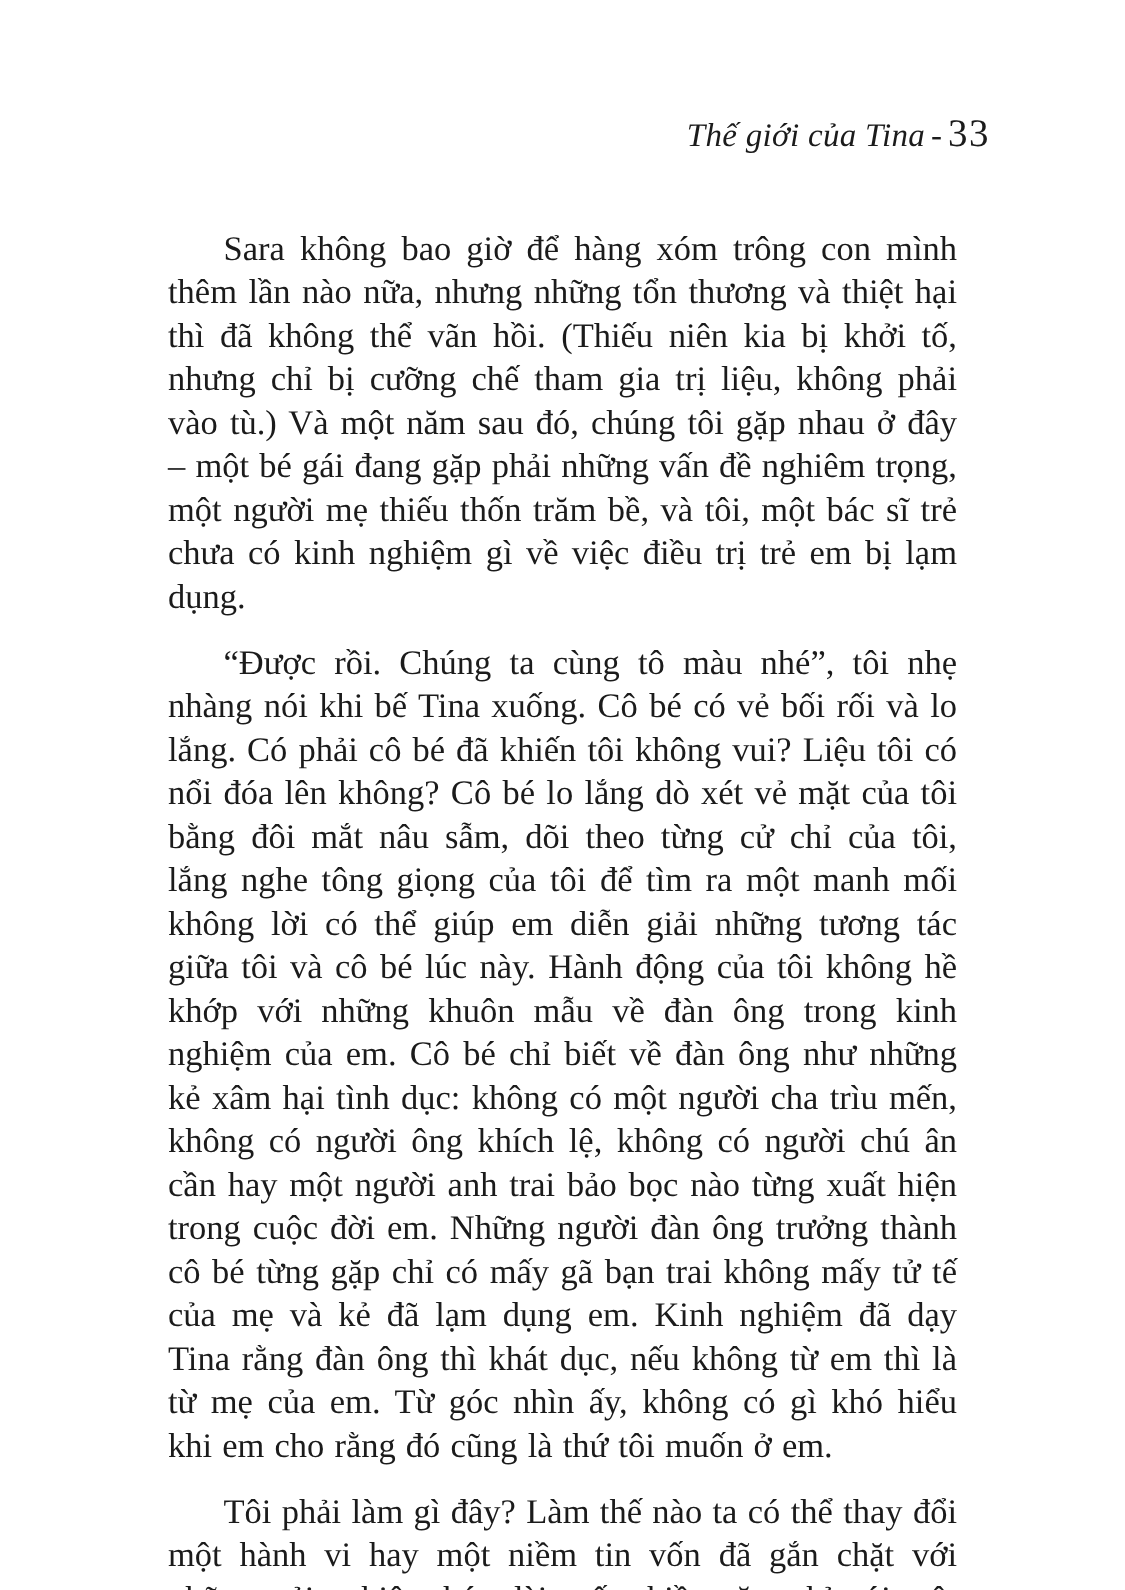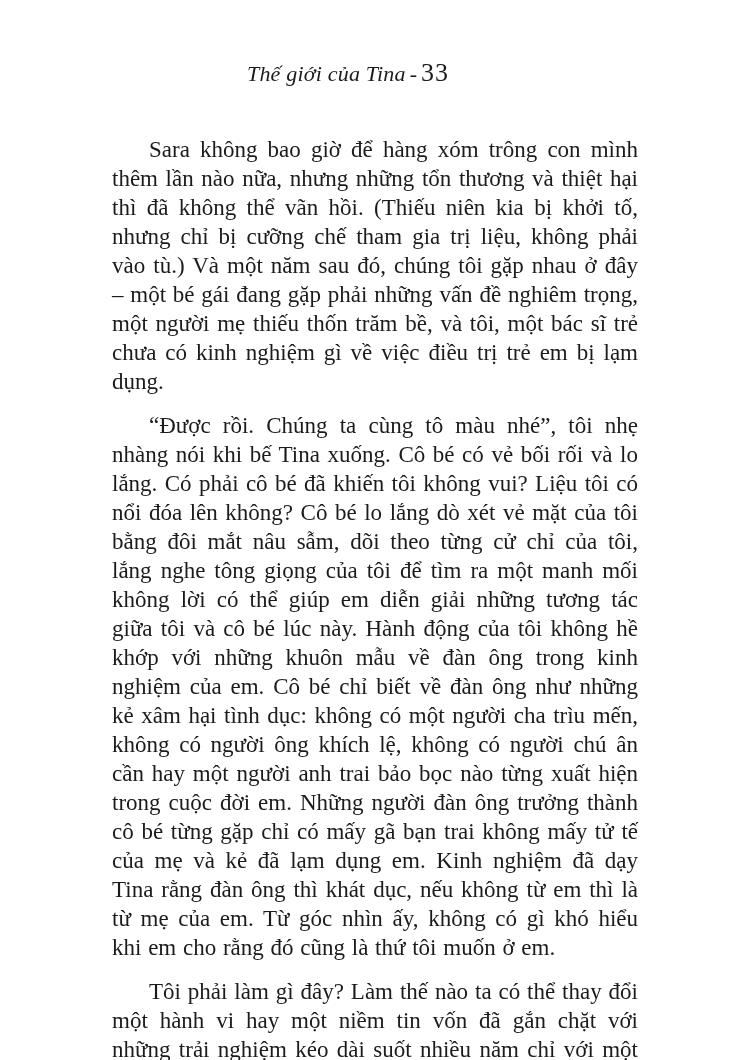--- a/index.html
+++ b/index.html
@@ -11,23 +11,23 @@
     position: relative;
     width: 750px;
     height: 1060px;
     background: #ffffff;
     box-sizing: border-box;
     overflow: hidden;
     font-family: "Liberation Serif", "DejaVu Serif", serif;
     color: #1b1b1b;
   }
   .running-header {
-    margin-top: 60px;
-    padding-right: 54px;
-    text-align: center;
+    margin-top: 76px;
+    padding-right: 90px;
+    text-align: right;
     font-size: 22px;
     line-height: 26px;
     white-space: nowrap;
   }
   .running-title {
     font-style: italic;
     letter-spacing: 0.2px;
   }
   .header-sep {
     font-style: italic;

